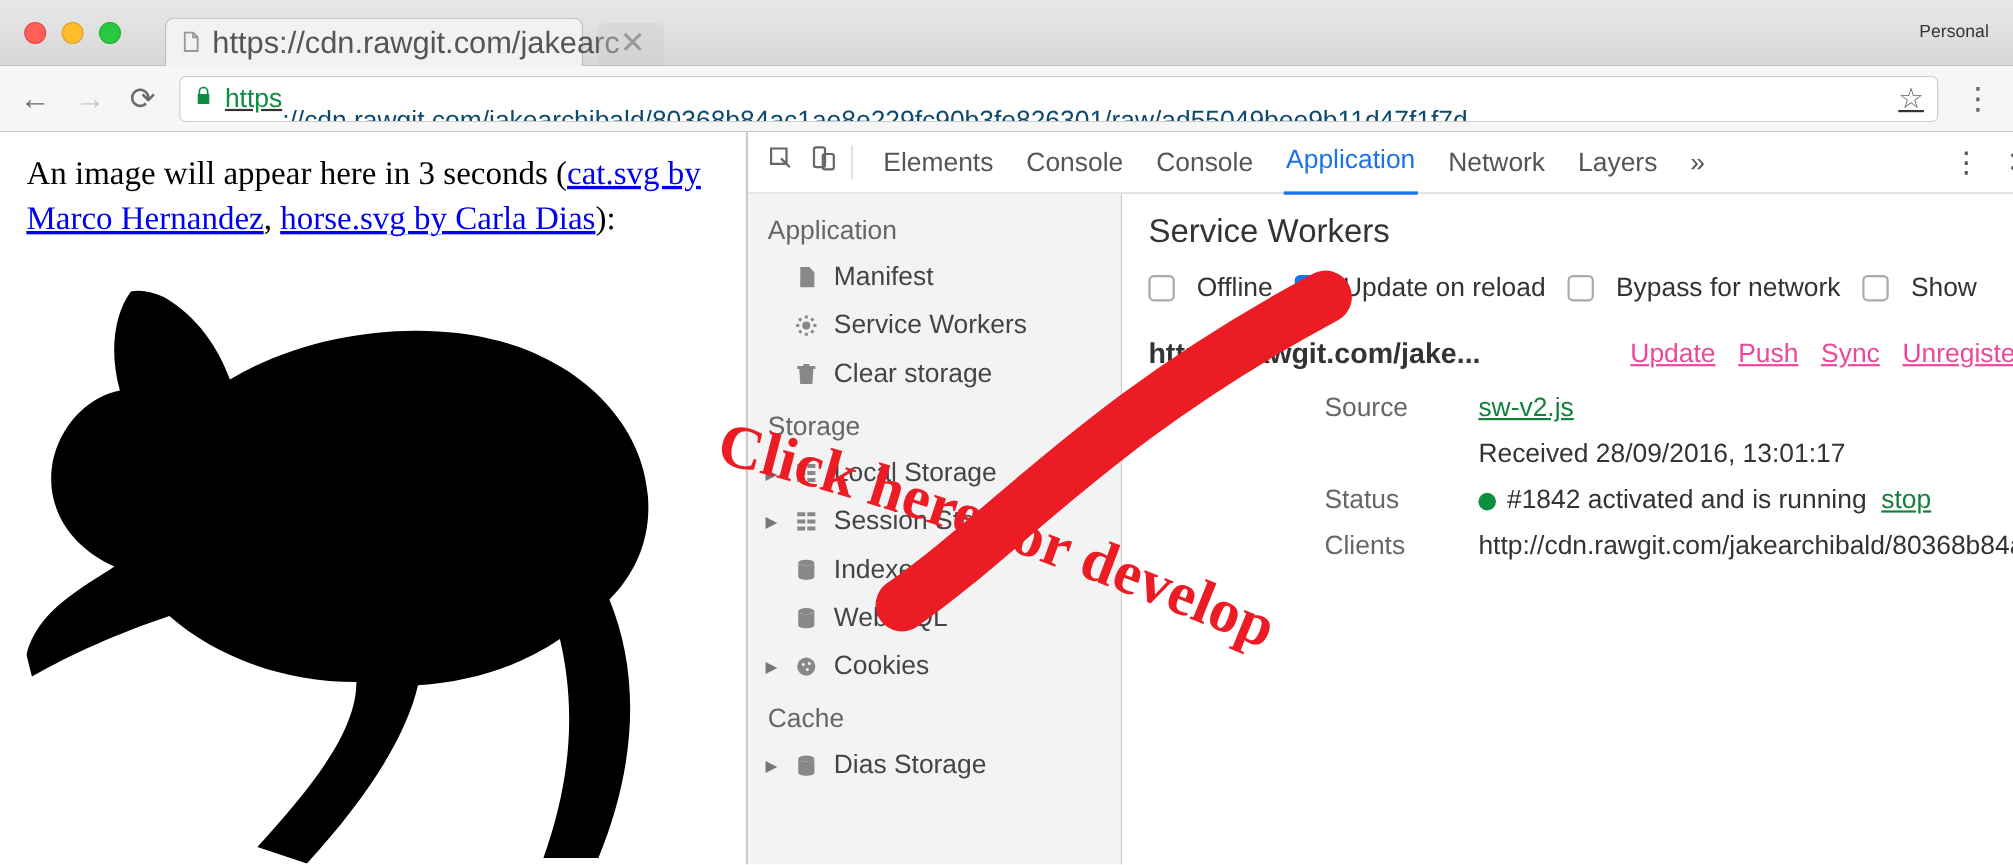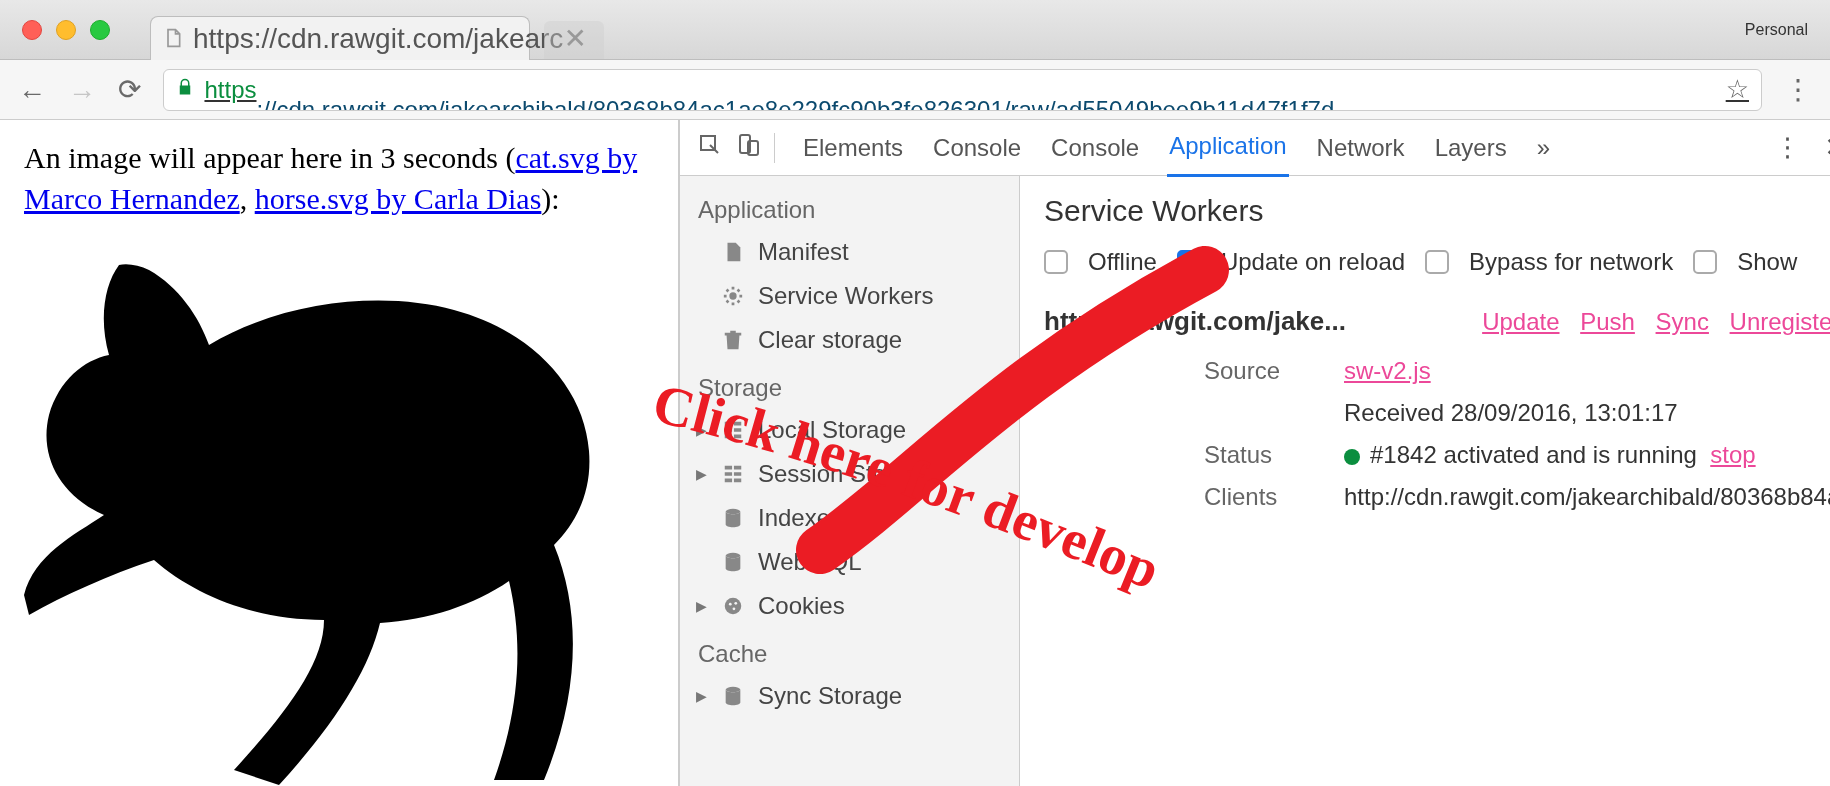--- a/index.html
+++ b/index.html
@@ -110,21 +110,21 @@
   .chk {
     width:24px; height:24px; border:2px solid #aaa; border-radius:5px;
     display:inline-flex; align-items:center; justify-content:center; background:#fff;
   }
   .chk.checked { background:#1a73e8; border-color:#1a73e8; color:#fff; font-size:18px;}
   .sw-origin { display:flex; gap:30px; align-items:center; margin:30px 0 20px;}
   .sw-origin b { font-size:26px; }
   .sw-act a { color:#ec4899; text-decoration:underline; margin-left:14px; font-size:24px;}
   .grid { display:grid; grid-template-columns:120px 1fr; row-gap:14px; column-gap:20px; margin-left:160px;}
   .grid .lab { color:#666; }
-  .link { color:#ec4899; text-decoration:underline;}
+  .link { color:#15803d; text-decoration:underline;}
   .dot-green { width:16px;height:16px;border-radius:50%;background:#0b8e3f;display:inline-block;margin-right:10px;vertical-align:middle;}
 
   
   .anno {
     position:absolute; pointer-events:none;
     left:700px; top:330px;
   }
   .anno svg { overflow:visible; }
   .anno-text {
     font-family:"Comic Sans MS","Marker Felt","Segoe Script",cursive;
@@ -294,21 +294,21 @@
 
         <div class="sec">Cache</div>
         <div class="item">
           <span class="chev">▶</span>
           <span class="ico">
               <svg viewBox="0 0 24 24">
                 <ellipse cx="12" cy="5" rx="8" ry="3" fill="#888"></ellipse>
                 <path fill="#888" d="M4 5v14c0 1.7 3.6 3 8 3s8-1.3 8-3V5c0 1.7-3.6 3-8 3S4 6.7 4 5z"></path>
               </svg>
             </span>
-          <span>Sync Storage</span>
+          <span>Dias Storage</span>
         </div>
       </div>
 
       <div class="dt-main">
         <h2>Service Workers</h2>
         <div class="sw-row">
           <span class="chk"></span>
           <span>Offline</span>
           <span class="chk checked">✓</span>
           <span>Update on reload</span>

